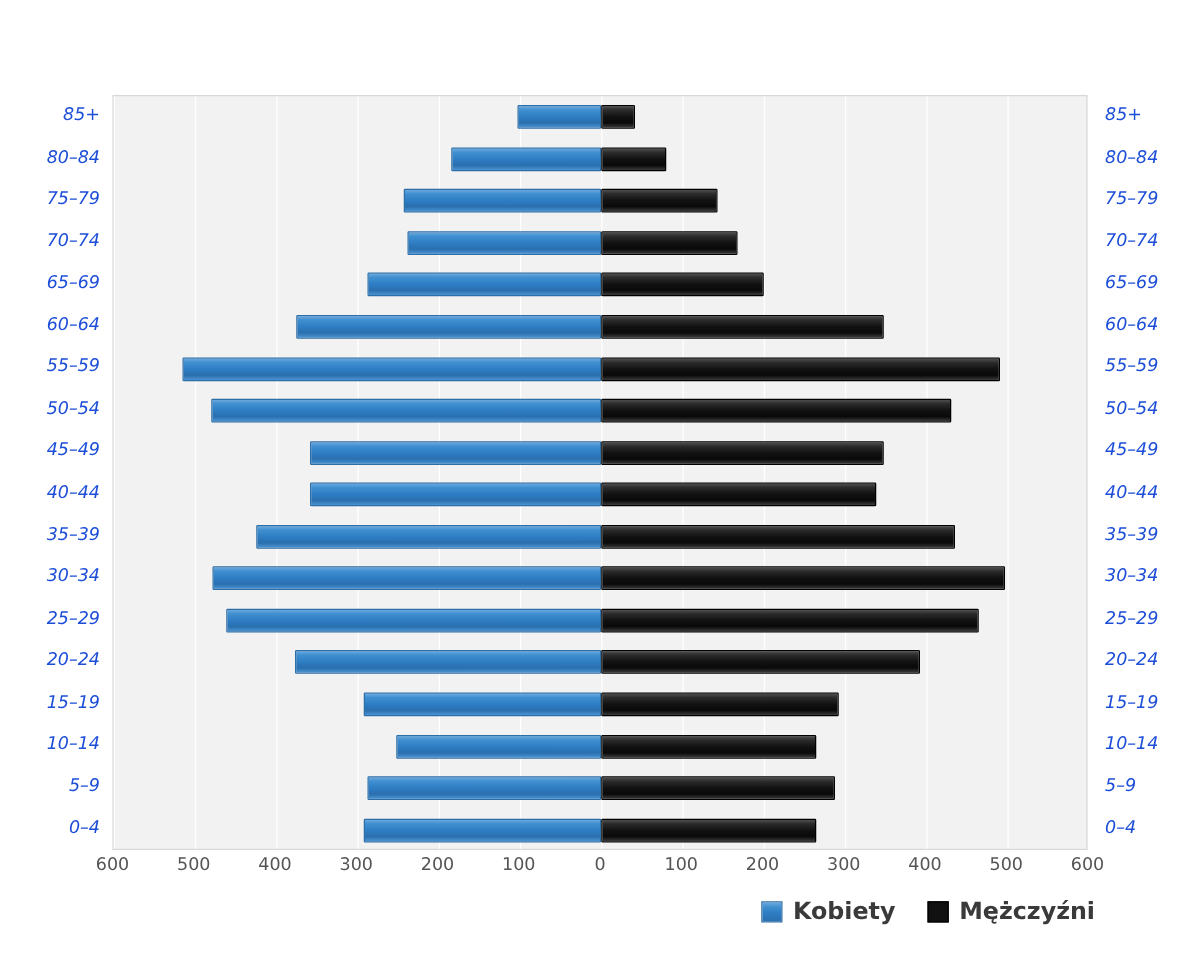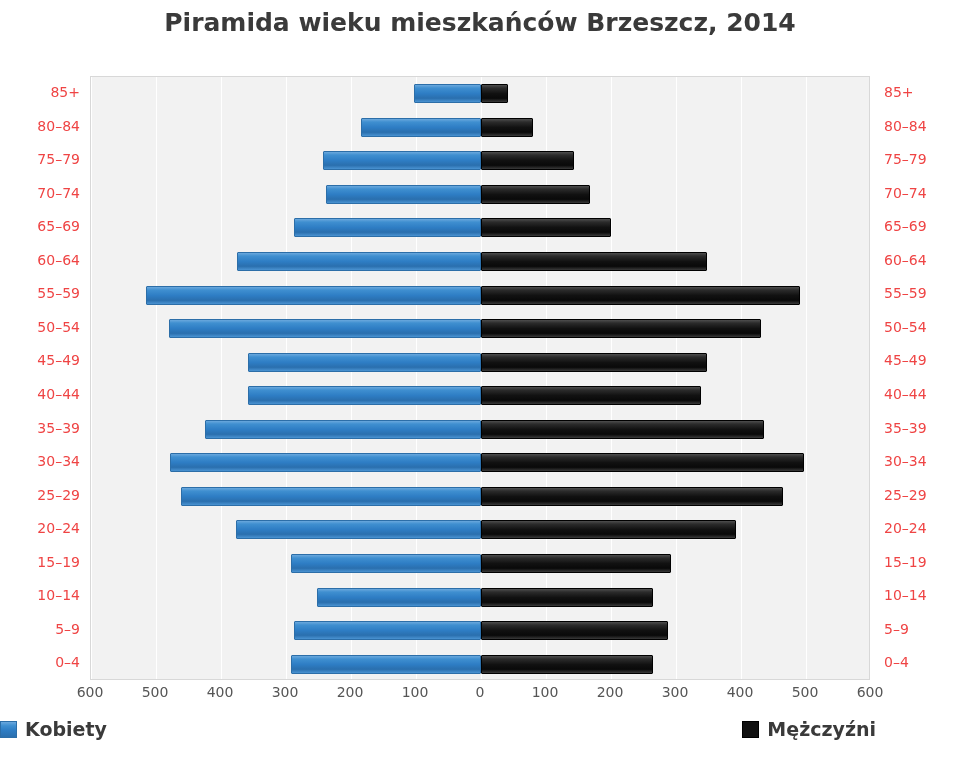--- a/index.html
+++ b/index.html
@@ -101,22 +101,23 @@
     width: 78px;
     height: 604px;
   }
   .ylabels-left { left: 6px; text-align: right; }
   .ylabels-right { left: 874px; text-align: left; }
   .ylabel {
     position: absolute;
     height: 33.55px;
     line-height: 33.55px;
     font-size: 14px;
-    color: #ef4444;
+    color: #1d4ed8;
     width: 100%;
+    font-style: italic;
   }
   .ylabels-left .ylabel { padding-right: 4px; box-sizing: border-box; }
   .ylabels-right .ylabel { padding-left: 10px; box-sizing: border-box; }
   .xlabels {
     position: absolute;
     left: 90px;
     top: 684px;
     width: 780px;
     height: 22px;
   }
@@ -127,21 +128,21 @@
     color: #555;
     transform: translateX(-50%);
     white-space: nowrap;
   }
   .legend {
     position: absolute;
     left: 0;
     top: 718px;
     width: 876px;
     display: flex;
-    justify-content: space-between;
+    justify-content: flex-end;
     align-items: center;
     gap: 26px;
   }
   .legend-item {
     display: flex;
     align-items: center;
     gap: 8px;
   }
   .swatch {
     width: 17px;
@@ -162,21 +163,20 @@
     font-size: 19px;
     font-weight: bold;
     color: #3a3a3a;
   }
 </style>
 </head>
 <body>
 
 <div class="chart-root">
 
-  <div class="title">Piramida wieku mieszkańców Brzeszcz, 2014</div>
 
   <div class="plot">
     <div class="gridlines" id="gridlines">
         <div class="gridline" style="left: 0px;"></div>
         <div class="gridline" style="left: 65px;"></div>
         <div class="gridline" style="left: 130px;"></div>
         <div class="gridline" style="left: 195px;"></div>
         <div class="gridline" style="left: 260px;"></div>
         <div class="gridline" style="left: 325px;"></div>
         <div class="gridline center" style="left: 390px;"></div>

